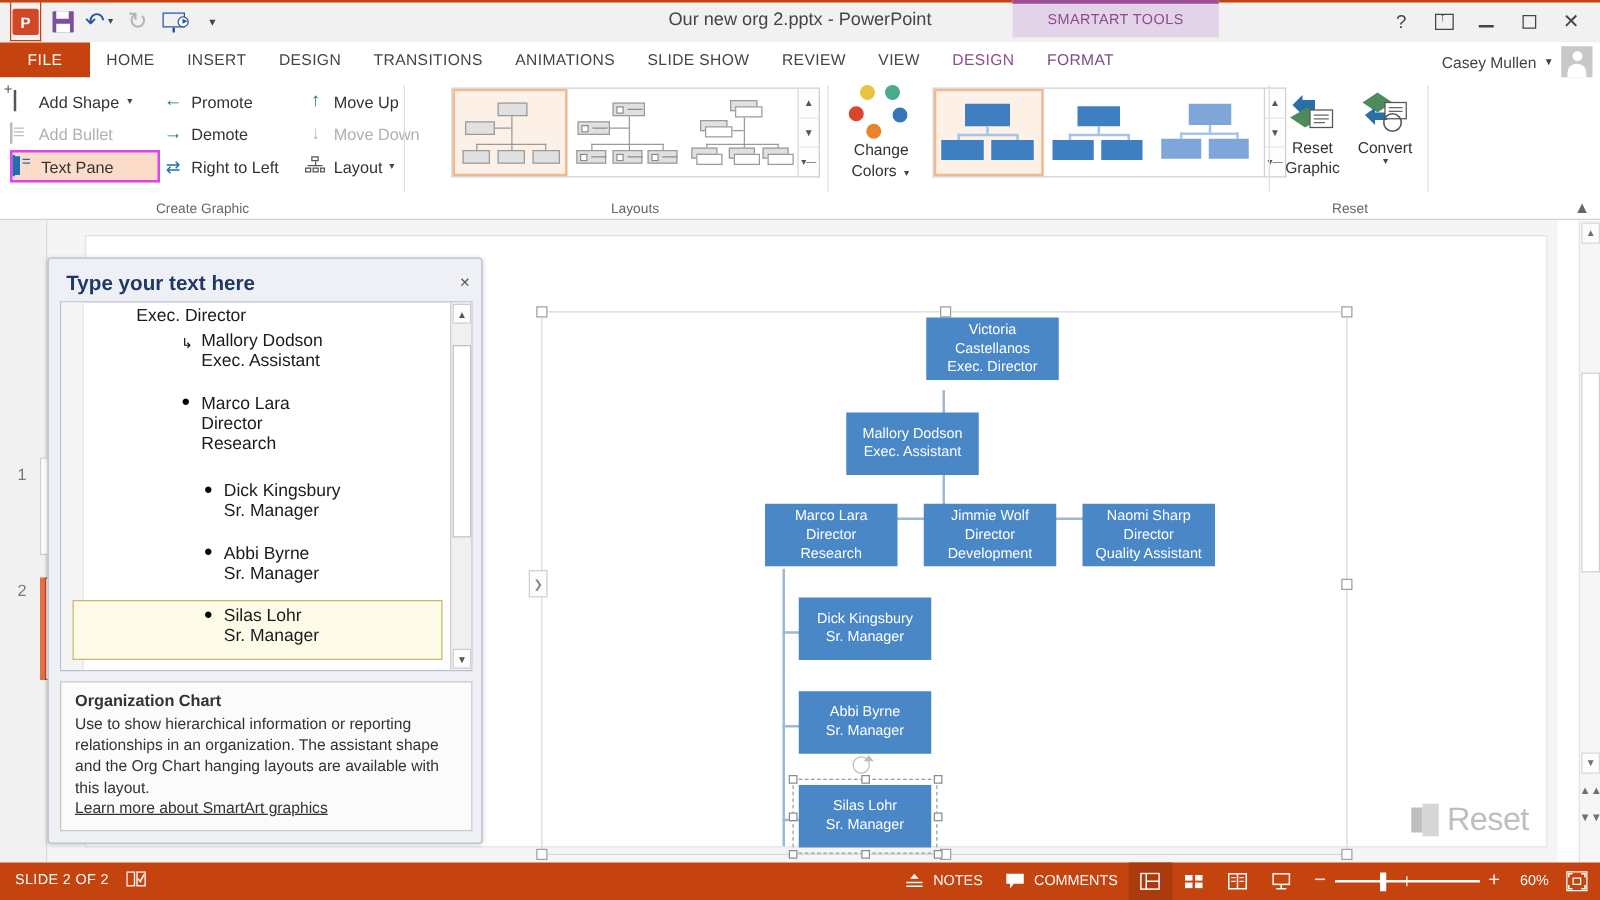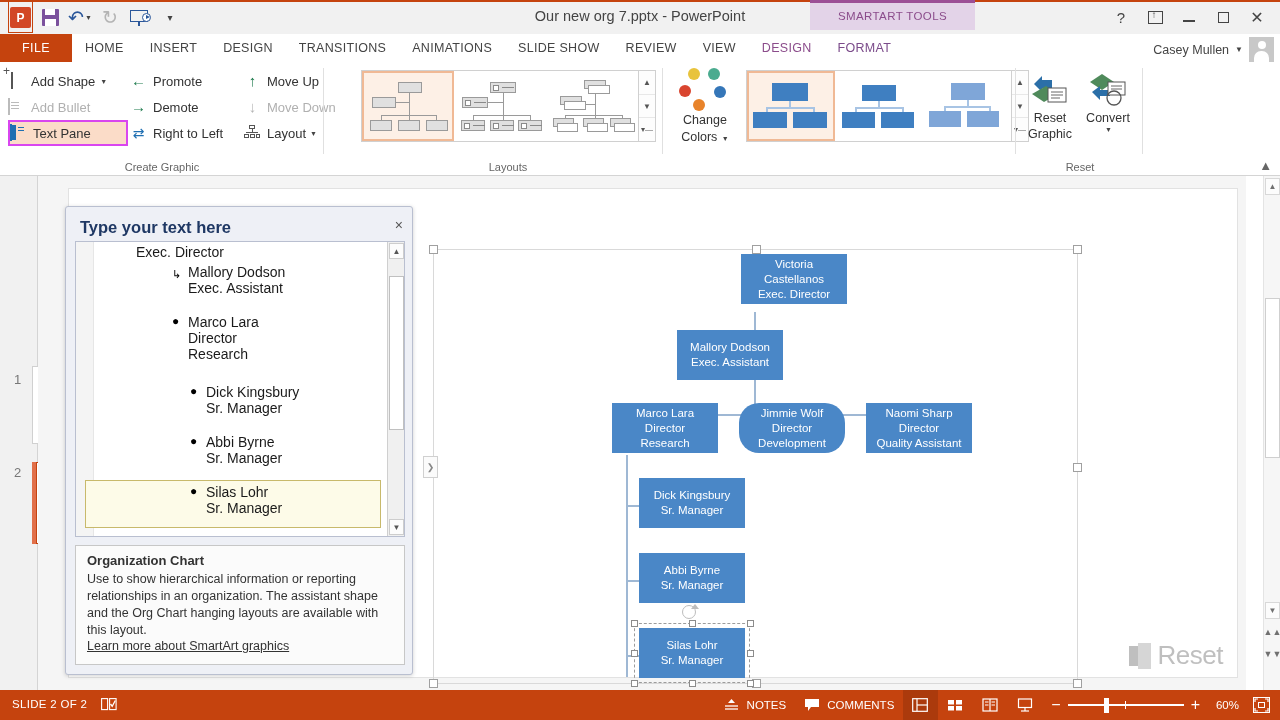--- a/index.html
+++ b/index.html
@@ -247,21 +247,20 @@
     background:#fcfcfc; display:flex; align-items:center; justify-content:center; font-size:8px; color:#707070; }
   .vs-thumb { position:absolute; left:1px; width:15px; border:1px solid #cfcfcf; background:#fff; }
   .vs-dbl { position:absolute; left:1px; width:15px; height:16px; display:flex; align-items:center;
     justify-content:center; font-size:9px; color:#707070; }
 
   
   .textpane {
     position:absolute; left: 38px; top: 206px; width: 348px; height: 469px;
     background: #eef0f6; border: 1px solid #b9bfd0; border-radius: 3px;
     box-shadow: 0 1px 4px rgba(0,0,0,.18);
-    margin-left: 27px;
   }
   .tp-title { position:absolute; left: 14px; top: 11px; font-size: 16.5px; font-weight: bold; color:#1f3864; }
   .tp-close { position:absolute; right: 9px; top: 10px; font-size: 14px; color:#555; }
   .tp-listwrap {
     position:absolute; left: 9px; top: 34px; width: 330px; height: 296px;
     background:#fff; border:1px solid #b9bfd0;
   }
   .tp-list { position:absolute; left:0; top:0; width: 312px; height: 294px; overflow:hidden; }
   .tp-row { position:absolute; width: 312px; font-size: 14px; color:#1a1a1a; }
   .tp-row .name { display:block; }
@@ -332,21 +331,21 @@
             <div class="scr"></div>
             <div class="stand"></div>
             <div class="play"></div>
           </div>
       </div>
       <div class="qat-box">
           <span class="qat-more">▾</span>
         </div>
     </div>
 
-    <div class="win-title">Our new org 7.pptx - PowerPoint</div>
+    <div class="win-title">Our new org 2.pptx - PowerPoint</div>
 
     <div class="ctx-tab-band">
         <div class="bar"></div>
       </div>
     <div class="ctx-tab-label">SMARTART TOOLS</div>
 
     <div class="win-ctrls">
       <div class="win-btn">
           <span class="help-q">?</span>
         </div>
@@ -660,21 +659,21 @@
         </div>
         <div class="node" style="left:243px; top:80px;  width:106px; height:50px;">
           <span>Mallory Dodson</span>
           <span>Exec. Assistant</span>
         </div>
         <div class="node" style="left:178px; top:153px; width:106px; height:50px;">
           <span>Marco Lara</span>
           <span>Director</span>
           <span>Research</span>
         </div>
-        <div class="node" style="left:305px; top:153px; width:106px; height:50px;border-radius:20px;">
+        <div class="node" style="left:305px; top:153px; width:106px; height:50px;">
           <span>Jimmie Wolf</span>
           <span>Director</span>
           <span>Development</span>
         </div>
         <div class="node" style="left:432px; top:153px; width:106px; height:50px;">
           <span>Naomi Sharp</span>
           <span>Director</span>
           <span>Quality Assistant</span>
         </div>
         <div class="node" style="left:205px; top:228px; width:106px; height:50px;">

